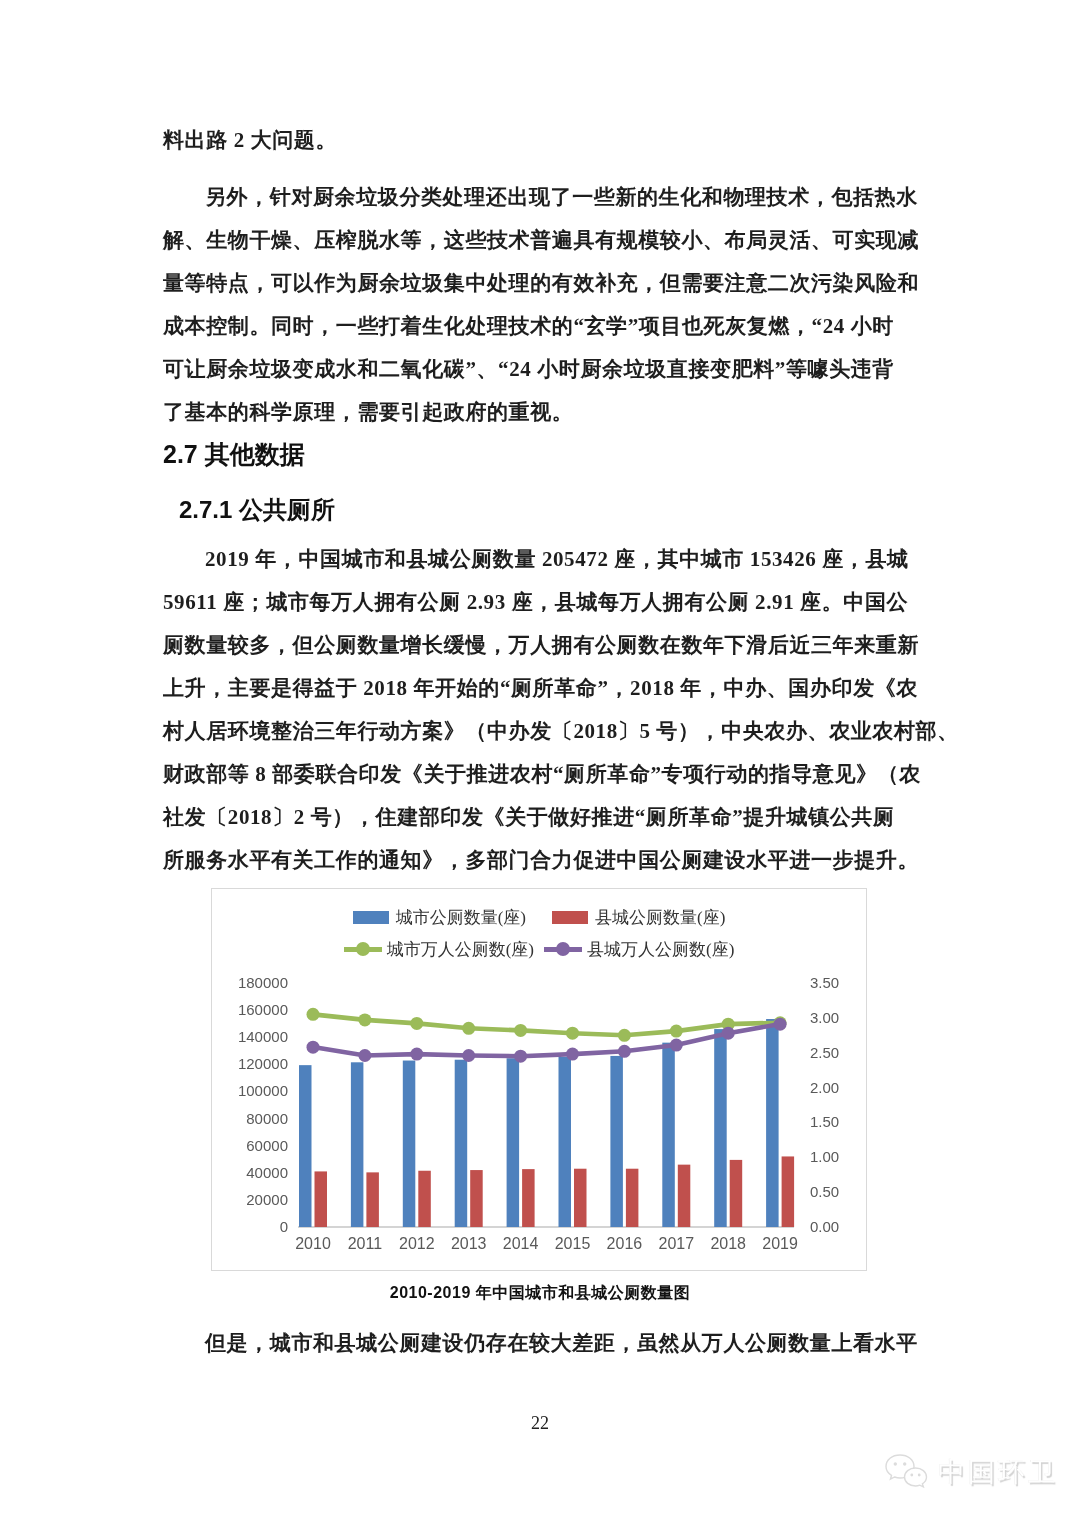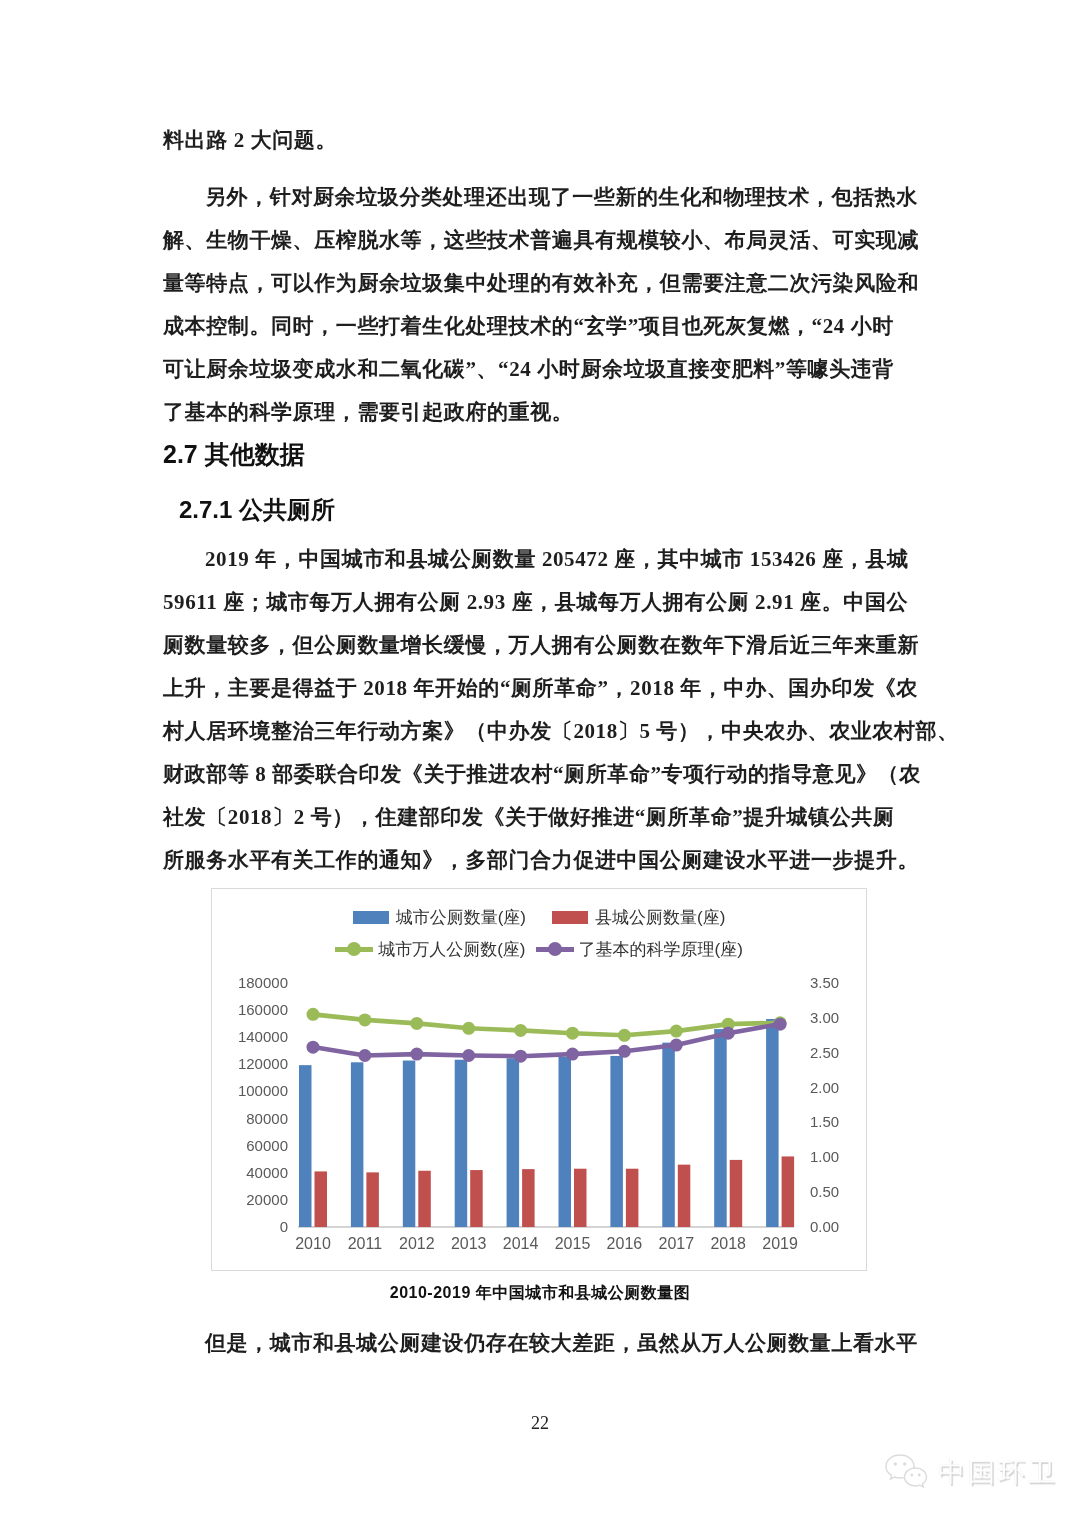--- a/index.html
+++ b/index.html
@@ -11,21 +11,21 @@
   .para{position:absolute;left:163px;width:760px;font-size:21px;line-height:43px;letter-spacing:.6px;font-weight:bold;}
   .para .ln{white-space:nowrap;}
   .ind{text-indent:42px;}
   .h2,.h3{position:absolute;left:163px;font-family:"Liberation Sans",sans-serif;font-weight:bold;color:#111;}
   .h2{top:438px;font-size:25px;}
   .h3{top:494px;font-size:24px;margin-left:16px;}
   .chart-box{
     position:absolute;left:211px;top:888px;width:656px;height:383px;
     border:1px solid #d9d9d9;background:#fff;box-sizing:border-box;
   }
-  .legend{padding-top:12px;font-size:17px;color:#333;font-family:Liberation Sans, sans-serif;}
+  .legend{padding-top:12px;font-size:17px;color:#333;font-family:Liberation Serif, serif;}
   .legend-row{display:flex;justify-content:center;align-items:center;height:32px;gap:26px;}
   .legend-row.second{gap:10px;align-items:center;}
   .legend-item{display:flex;align-items:center;white-space:nowrap;}
   .sw-rect{display:inline-block;width:36px;height:13px;margin-right:7px;}
   .sw-line{position:relative;display:inline-block;width:38px;height:5px;margin-right:5px;}
   .sw-line .dot{position:absolute;left:50%;top:50%;transform:translate(-50%,-50%);width:14px;height:14px;border-radius:50%;}
   .plot-wrap{position:absolute;left:0;top:70px;}
   .tick{font:15px "Liberation Sans",sans-serif;fill:#595959;}
   .yearlab{font:16px "Liberation Sans",sans-serif;fill:#595959;}
   .caption{
@@ -88,21 +88,21 @@
         <span class="legend-item">
           <span class="sw-line" style="background: rgb(155, 187, 89);">
               <span class="dot" style="background: rgb(155, 187, 89);"></span>
             </span>
           <span>城市万人公厕数(座)</span>
         </span>
         <span class="legend-item">
           <span class="sw-line" style="background: rgb(128, 100, 162);">
               <span class="dot" style="background: rgb(128, 100, 162);"></span>
             </span>
-          <span>了基本的科学原理(座)</span>
+          <span>县城万人公厕数(座)</span>
         </span>
       </div>
     </div>
     <div class="plot-wrap">
       <svg id="plot" width="656" height="302" viewBox="0 0 656 302">
           <text x="76" y="273" text-anchor="end" class="tick">0</text>
           <text x="76" y="245.88888888888889" text-anchor="end" class="tick">20000</text>
           <text x="76" y="218.77777777777777" text-anchor="end" class="tick">40000</text>
           <text x="76" y="191.66666666666669" text-anchor="end" class="tick">60000</text>
           <text x="76" y="164.55555555555554" text-anchor="end" class="tick">80000</text>

